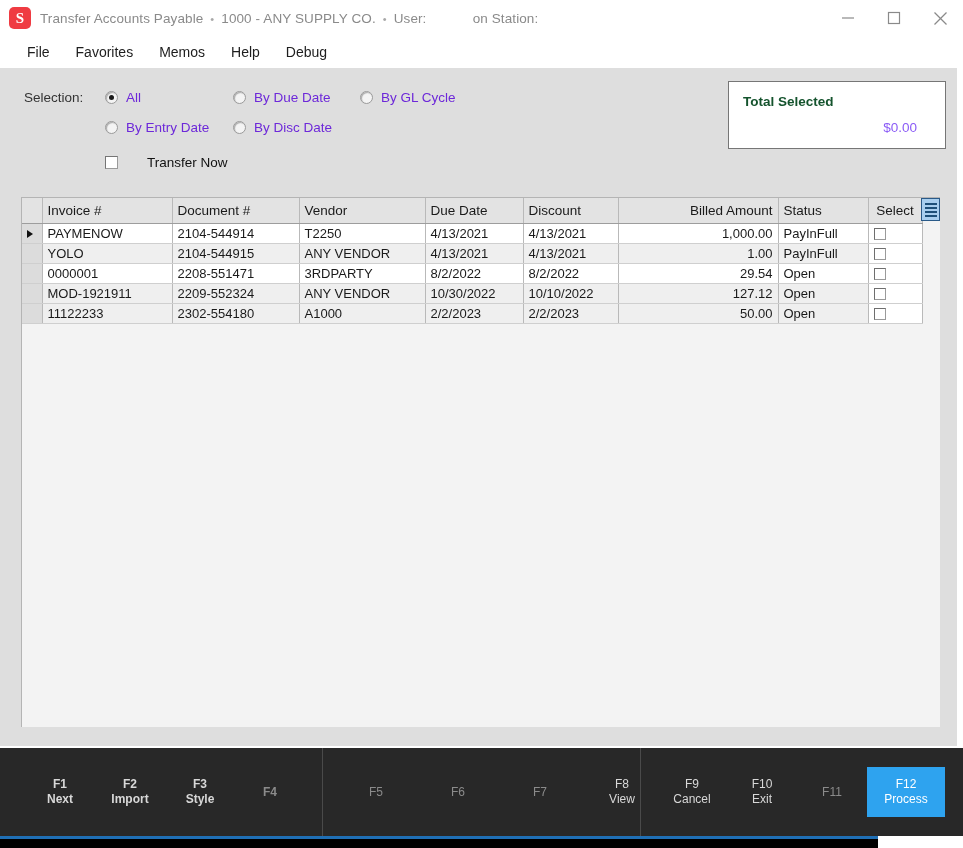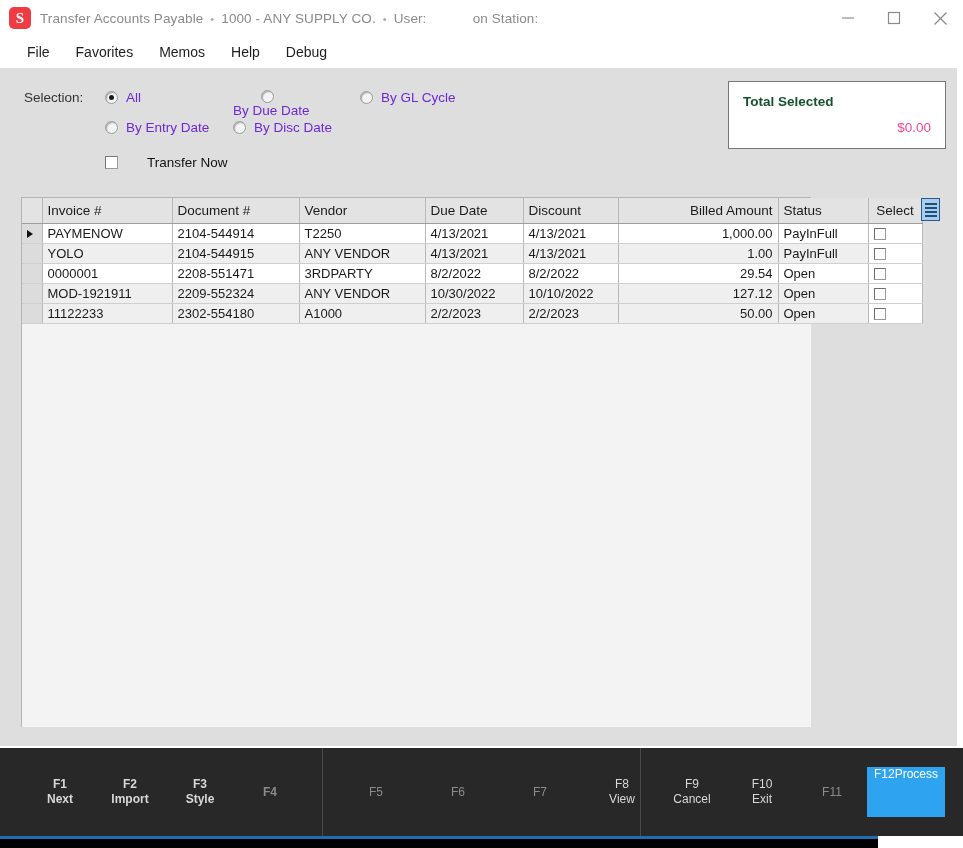--- a/index.html
+++ b/index.html
@@ -156,30 +156,30 @@
   }
   .total-title {
     position: absolute;
     left: 14px; top: 12px;
     font-size: 13.5px;
     font-weight: bold;
     color: #14532d;
   }
   .total-value {
     position: absolute;
-    right: 14px; top: 38px;
-    font-size: 13.5px;
-    color: #ec4899;
+    right: 28px; top: 38px;
+    font-size: 13.5px;
+    color: #8b5cf6;
   }
 
   
   .grid-outer {
     position: absolute;
     left: 21px; top: 197px;
-    width: 790px; height: 530px;
+    width: 919px; height: 530px;
     background: #f3f3f3;
     border: 1px solid #b4b4b4;
     border-right: none;
     border-bottom: none;
     box-sizing: border-box;
   }
   table.grid {
     border-collapse: collapse;
     table-layout: fixed;
     width: 900px;
@@ -276,21 +276,21 @@
   }
   .fkey .fnum { display: block; }
   .fkey .flbl { display: block; }
   .fkey.active { color: #d8d8d8; }
   .fkey.primary {
     background: #2ea3ef;
     color: #ffffff;
     width: 78px;
     height: 50px;
     display: flex;
-    flex-direction: row;
+    flex-direction: column;
     justify-content: center;
   }
   .fdiv {
     position: absolute;
     top: 0; width: 1px; height: 88px;
     background: #4a4a4a;
   }
   .footer-underline {
     position: absolute;
     left: 0; top: 836px;
@@ -339,21 +339,21 @@
 </div>
 
 <div class="panel"></div>
 
 <div class="sel-label">Selection:</div>
 
 <div class="radio-wrap" style="left:105px; top:90px;">
   <span class="radio checked"></span>
   <span>All</span>
 </div>
-<div class="radio-wrap" style="left:233px; top:90px;flex-direction:column;">
+<div class="radio-wrap" style="left:233px; top:90px;">
   <span class="radio"></span>
   <span>By Due Date</span>
 </div>
 <div class="radio-wrap" style="left:360px; top:90px;">
   <span class="radio"></span>
   <span>By GL Cycle</span>
 </div>
 <div class="radio-wrap" style="left:105px; top:120px;">
   <span class="radio"></span>
   <span>By Entry Date</span>

